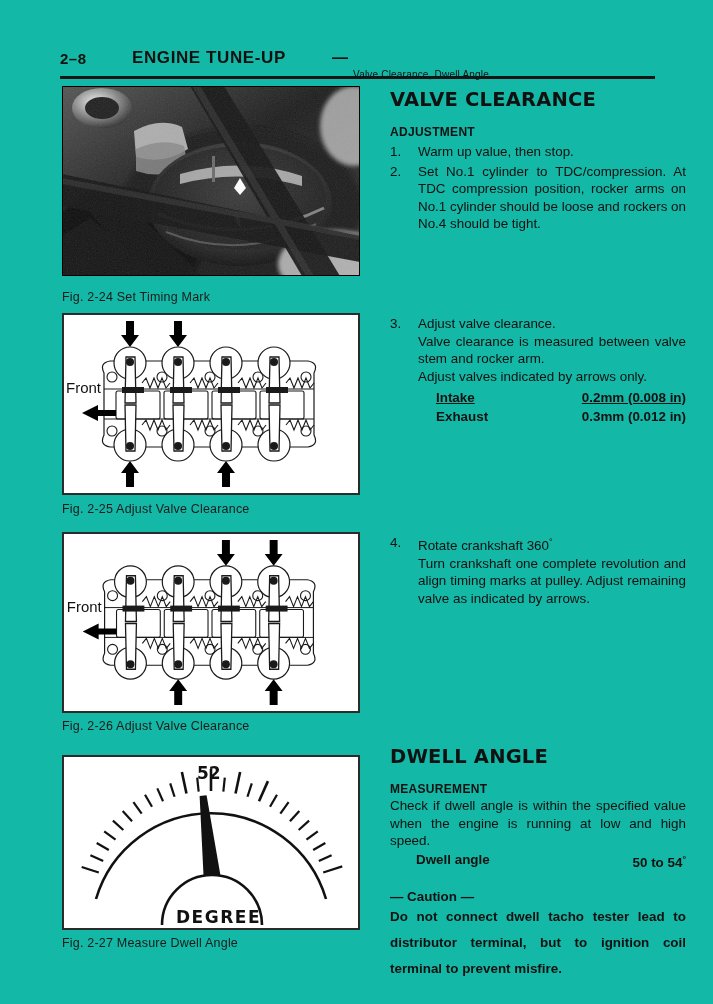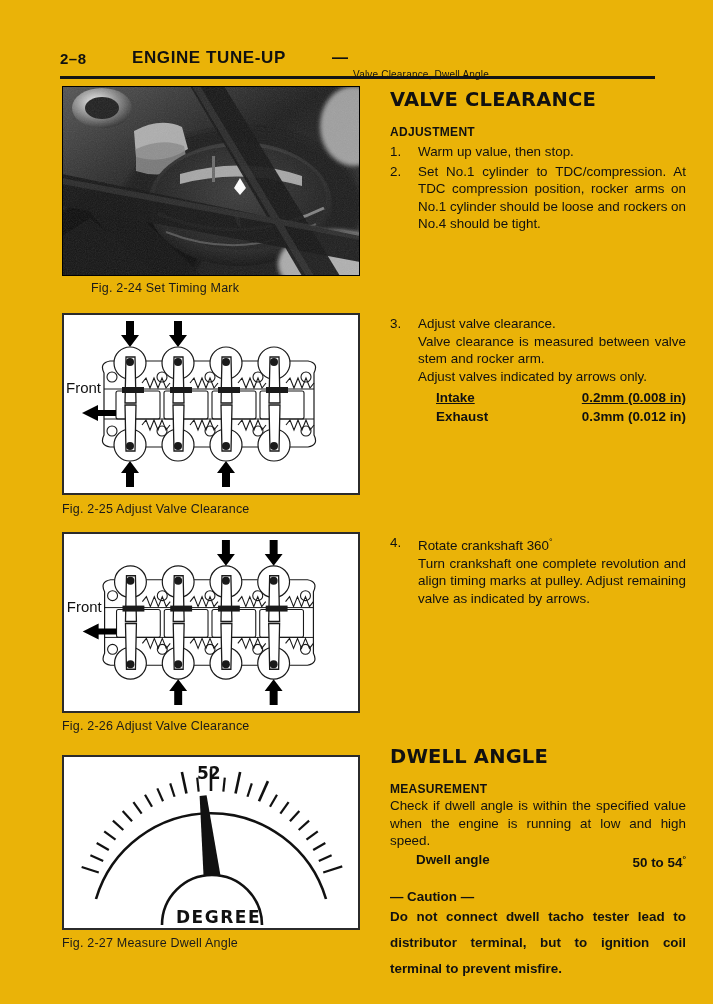--- a/index.html
+++ b/index.html
@@ -11,21 +11,21 @@
     width: 713px;
     height: 1004px;
     position: relative;
     font-family: "Liberation Sans", sans-serif;
     color: #111111;
     overflow: hidden;
   }
   .page {
     position: absolute;
     inset: 0;
-    background: #eab308;
+    background: #14b8a6;
   }
 
   
   .header {
     position: absolute;
     left: 60px;
     top: 48px;
     width: 595px;
     height: 30px;
   }
@@ -239,21 +239,21 @@
         <path d="M82 190 L140 190 L42 96 L16 112 Z" opacity="0.93"></path>
       </g>
       <g fill="#3d3d3d" opacity="0.5">
         <path d="M130 0 L138 0 L252 190 L244 190 Z"></path>
         <path d="M0 92 L0 98 L298 154 L298 148 Z"></path>
       </g>
       <rect width="298" height="190" fill="transparent" filter="url(#grain)" opacity="0.5"></rect>
       <rect width="298" height="190" fill="none" stroke="#000" stroke-width="2"></rect>
     </svg>
   </div>
-  <div class="caption" style="left:62px; top:281px;margin-left:29px;">Fig. 2-24  Set Timing Mark</div>
+  <div class="caption" style="left:62px; top:290px;">Fig. 2-24  Set Timing Mark</div>
 
   <div class="figbox" style="left:62px; top:313px; width:298px; height:182px;">
     <svg width="294" height="178" viewBox="0 0 294 178">
       <g stroke="#1a1a1a" fill="none" stroke-width="1.1">
 
         <path d="M40 58 q-5 -10 6 -12 l198 0 q11 2 6 12 l0 62 q5 10 -6 12 l-198 0 q-11 -2 -6 -12 z" stroke-width="1.2"></path>
 
         <line x1="40" y1="74" x2="250" y2="74" stroke-width="1"></line>
         <line x1="40" y1="104" x2="250" y2="104" stroke-width="1"></line>
 

